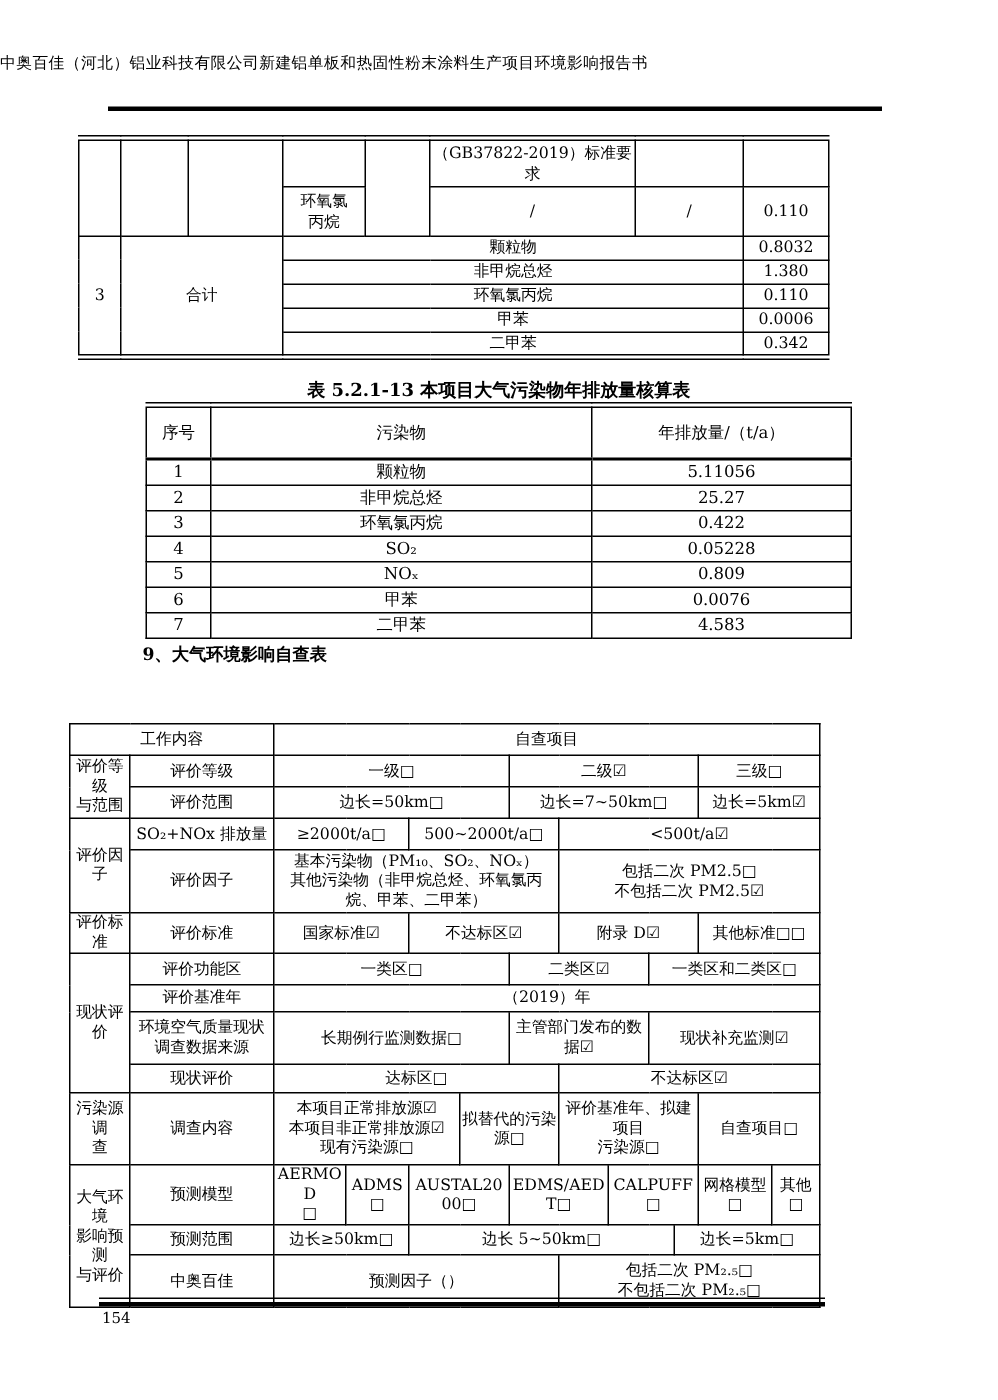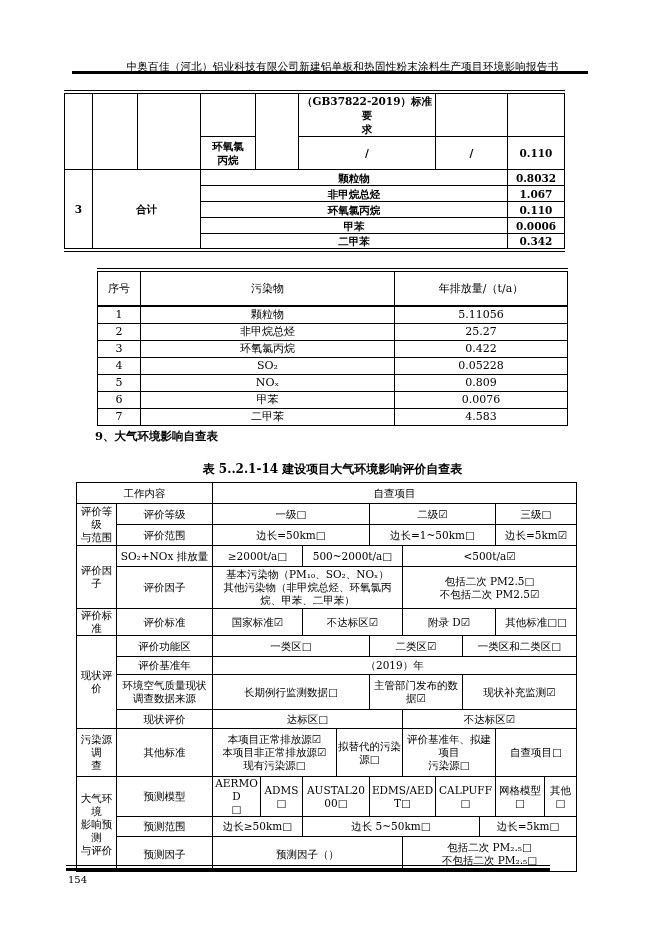--- a/index.html
+++ b/index.html
@@ -3,59 +3,59 @@
 <meta charset="utf-8">
 <style>
   * { box-sizing: border-box; }
   html,body { margin:0; padding:0; background:#ffffff; }
   .page {
     position:relative; width:665px; height:933px; background:#ffffff;
     font-family:"DejaVu Serif","Liberation Serif",serif; color:#000;
     overflow:hidden;
   }
   .doc-header-title {
-    position:absolute; top:60px; left:0; width:665px; text-align:center;
-    font-size:10.5px; line-height:13px; letter-spacing:0.3px;padding-left:20px;
+    position:absolute; top:36px; left:0; width:665px; text-align:left;
+    font-size:10.5px; line-height:13px; letter-spacing:0.3px;
   }
   .doc-header-rule { position:absolute; top:71px; left:72px; width:516px; height:2.5px; background:#000; }
 
   table { border-collapse:collapse; table-layout:fixed; }
   td {
     border:1px solid #000; text-align:center; vertical-align:middle;
     padding:0 1px; overflow:hidden; word-break:break-all;
   }
   .pl { white-space:pre-line; }
 
   
   .t1 {
-    position:absolute; left:64px; top:90px; width:500px;
+    position:absolute; left:52px; top:90px; width:500px;
     font-size:10.5px; line-height:14px;
     border-top:4px double #000; border-bottom:4px double #000;
-    border-left:1.5px solid #000; border-right:1.5px solid #000;font-weight:bold;
+    border-left:1.5px solid #000; border-right:1.5px solid #000;
   }
 
   
   .t13-title, .t14-title {
     position:absolute; left:0; width:665px; text-align:center;
     font-weight:bold; font-size:12px;
   }
   .t13-title { top:252px; }
   .t2 {
     position:absolute; left:97px; top:268px; width:470px;
     font-size:11px; line-height:15px;
     border:1.5px solid #000; border-top:4px double #000;
   }
   .t2 tr.hdr td { border-bottom:2px solid #000; }
 
   .sec9 { position:absolute; top:429px; left:95px; font-size:11.5px;font-weight:bold; }
 
   
   .t14-title { top:461px; }
   .t3 {
-    position:absolute; left:76px; top:482px; width:500px;
+    position:absolute; left:46px; top:482px; width:500px;
     font-size:10.5px; line-height:13px; border:1.5px solid #000;
   }
 
   .footer-rule-thin  { position:absolute; left:66px; top:865px; width:484px; height:1px; background:#000; }
   .footer-rule-thick { position:absolute; left:66px; top:868px; width:484px; height:3px; background:#000; }
   .page-number { position:absolute; left:68px; top:874px; font-size:10px; }
 </style>
 </head>
 <body>
 
@@ -95,37 +95,38 @@
       <td>0.110</td>
     </tr>
     <tr style="height:16px">
       <td rowspan="5">3</td>
       <td colspan="2" rowspan="5">合计</td>
       <td colspan="4">颗粒物</td>
       <td>0.8032</td>
     </tr>
     <tr style="height:16px">
       <td colspan="4">非甲烷总烃</td>
-      <td>1.067</td>
+      <td>1.380</td>
     </tr>
     <tr style="height:16px">
       <td colspan="4">环氧氯丙烷</td>
       <td>0.110</td>
     </tr>
     <tr style="height:16px">
       <td colspan="4">甲苯</td>
       <td>0.0006</td>
     </tr>
     <tr style="height:16px">
       <td colspan="4">二甲苯</td>
       <td>0.342</td>
     </tr>
   </tbody>
     </table>
 
+  <div class="t13-title">表 5.2.1-13  本项目大气污染物年排放量核算表</div>
   <table class="t2">
     <colgroup>
         <col style="width:43px">
         <col style="width:254px">
         <col style="width:173px">
       </colgroup>
     <tbody>
         <tr class="hdr" style="height:36px">
       <td>序号</td>
       <td>污染物</td>
@@ -164,21 +165,20 @@
     <tr style="height:17px">
       <td>7</td>
       <td>二甲苯</td>
       <td>4.583</td>
     </tr>
   </tbody>
     </table>
 
   <div class="sec9">9、大气环境影响自查表</div>
 
-  <div class="t14-title">表 5..2.1-14 建设项目大气环境影响评价自查表</div>
   <table class="t3">
     <colgroup>
       <col style="width:40px">
         <col style="width:96px">
         <col style="width:48px">
         <col style="width:42px">
       <col style="width:34px">
         <col style="width:33px">
         <col style="width:33px">
         <col style="width:33px">
@@ -197,21 +197,21 @@
       <td rowspan="2" class="pl">评价等级
 与范围</td>
       <td>评价等级</td>
       <td colspan="4">一级□</td>
       <td colspan="5">二级☑</td>
       <td colspan="2">三级□</td>
     </tr>
     <tr style="height:21px">
       <td>评价范围</td>
       <td colspan="4">边长=50km□</td>
-      <td colspan="5">边长=1~50km□</td>
+      <td colspan="5">边长=7~50km□</td>
       <td colspan="2">边长=5km☑</td>
     </tr>
     <tr style="height:21px">
       <td rowspan="2" class="pl">评价因子</td>
       <td>SO₂+NOx 排放量</td>
       <td colspan="2">≥2000t/a□</td>
       <td colspan="3">500~2000t/a□</td>
       <td colspan="6">&lt;500t/a☑</td>
     </tr>
     <tr style="height:42px">
@@ -249,21 +249,21 @@
       <td colspan="4">现状补充监测☑</td>
     </tr>
     <tr style="height:19px">
       <td>现状评价</td>
       <td colspan="5">达标区□</td>
       <td colspan="6">不达标区☑</td>
     </tr>
     <tr style="height:48px">
       <td class="pl">污染源调
 查</td>
-      <td>其他标准</td>
+      <td>调查内容</td>
       <td colspan="3" class="pl">本项目正常排放源☑
 本项目非正常排放源☑
 现有污染源□</td>
       <td colspan="2" class="pl">拟替代的污染
 源□</td>
       <td colspan="4" class="pl">评价基准年、拟建项目
 污染源□</td>
       <td colspan="2">自查项目□</td>
     </tr>
     <tr style="height:30px">
@@ -282,21 +282,21 @@
 □</td>
       <td>其他□</td>
     </tr>
     <tr style="height:20px">
       <td>预测范围</td>
       <td colspan="2">边长≥50km□</td>
       <td colspan="6">边长 5~50km□</td>
       <td colspan="3">边长=5km□</td>
     </tr>
     <tr style="height:35px">
-      <td>预测因子</td>
+      <td>中奥百佳</td>
       <td colspan="5">预测因子（）</td>
       <td colspan="6" class="pl">包括二次 PM₂.₅□
 不包括二次 PM₂.₅□</td>
     </tr>
   </tbody>
     </table>
 
   <div class="footer-rule-thin"></div>
   <div class="footer-rule-thick"></div>
   <div class="page-number">154</div>

